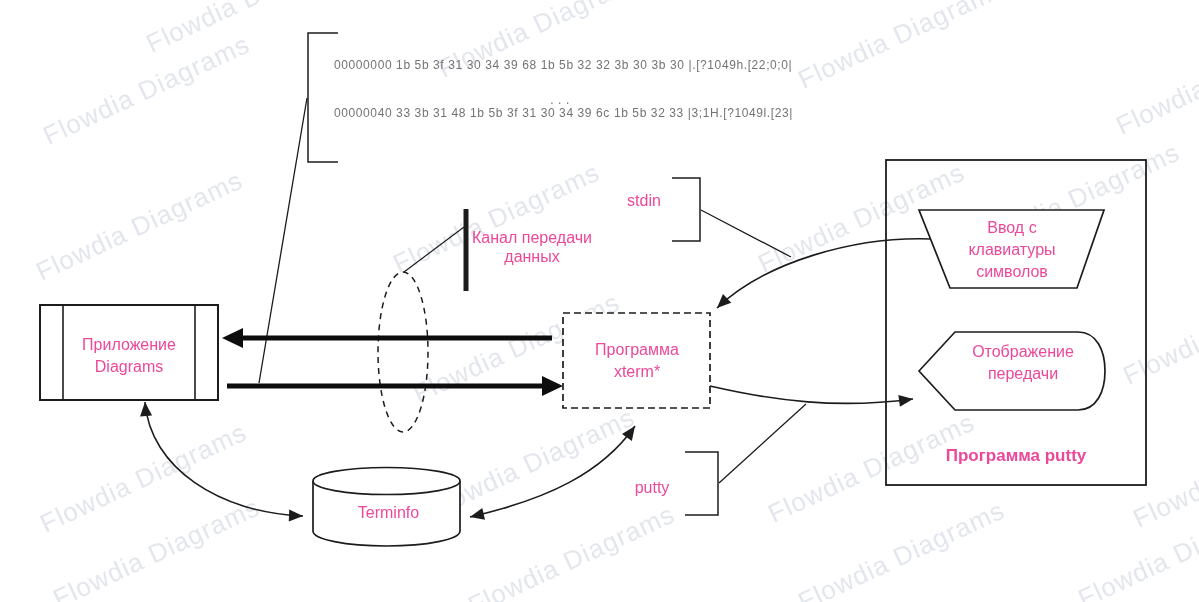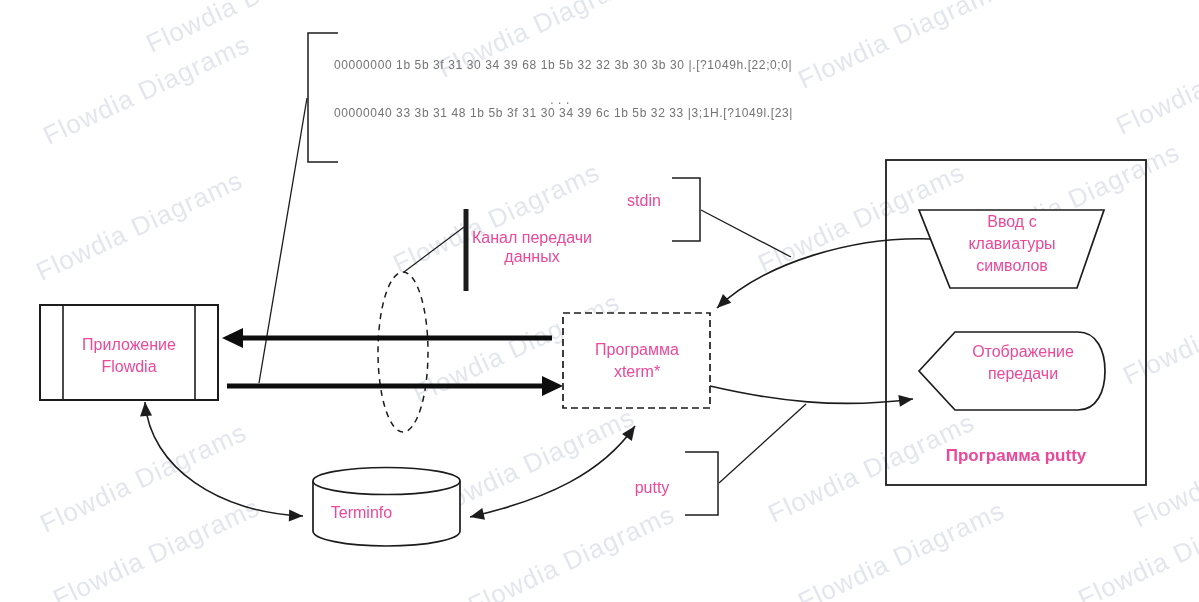--- a/index.html
+++ b/index.html
@@ -118,20 +118,20 @@
   </svg>
 
   <div class="hex" style="left:334px;top:54px">00000000 1b 5b 3f 31 30 34 39 68 1b 5b 32 32 3b 30 3b 30 |.[?1049h.[22;0;0|</div>
   <div class="hex" style="left:520px;top:89px;width:80px;text-align:center">. . .</div>
   <div class="hex" style="left:334px;top:102px">00000040 33 3b 31 48 1b 5b 3f 31 30 34 39 6c 1b 5b 32 33 |3;1H.[?1049l.[23|</div>
 
   <div class="lbl" style="left:600px;top:190px;width:88px">stdin</div>
   <div class="lbl" style="left:608px;top:477px;width:88px">putty</div>
   <div class="lbl" style="left:469px;top:228px;width:126px;line-height:19px">Канал передачи данных</div>
 
-  <div class="lbl" style="left:63px;top:334px;width:132px">Приложение Flowdia</div>
+  <div class="lbl" style="left:63px;top:334px;width:132px">Приложение Diagrams</div>
   <div class="lbl" style="left:587px;top:339px;width:100px">Программа xterm*</div>
-  <div class="lbl" style="left:296px;top:502px;width:131px">Terminfo</div>
-  <div class="lbl" style="left:952px;top:211px;width:120px">Ввод с клавиатуры символов</div>
+  <div class="lbl" style="left:323px;top:502px;width:131px">Terminfo</div>
+  <div class="lbl" style="left:952px;top:217px;width:120px">Ввод с клавиатуры символов</div>
   <div class="lbl" style="left:948px;top:341px;width:150px">Отображение передачи</div>
   <div class="lbl bold" style="left:888px;top:445px;width:256px">Программа putty</div>
 
 </div>
 
 </body></html>

